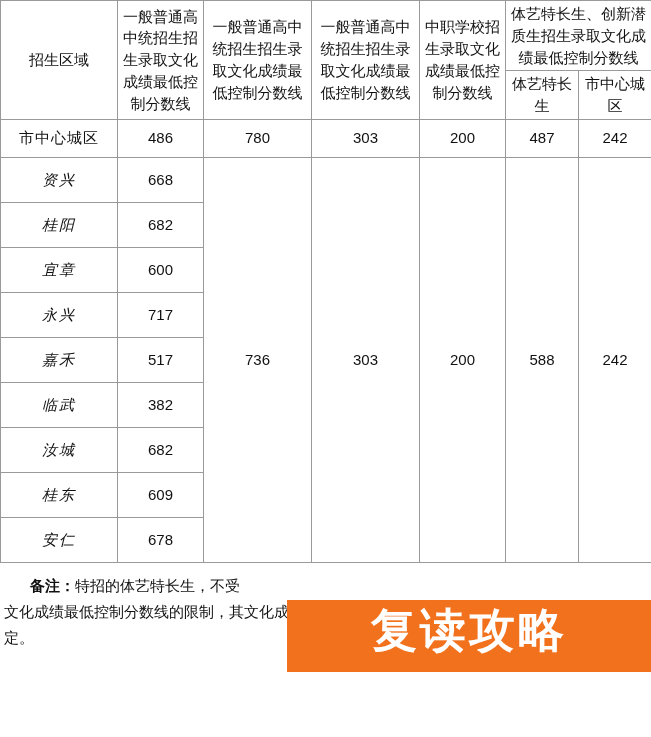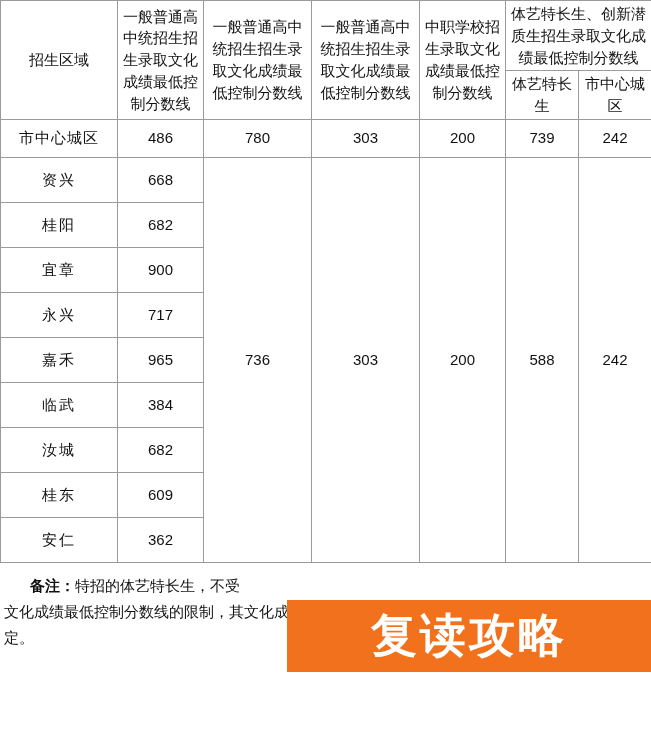--- a/index.html
+++ b/index.html
@@ -38,20 +38,21 @@
     font-size: 16px;
   }
   .hdr-sub {
     text-align: left;
     font-size: 15px;
     padding: 6px 6px;
   }
   .row-name {
     font-size: 16px;
     letter-spacing: 2px;
+    font-style: italic;
   }
   .row-name-center {
     font-size: 16px;
     letter-spacing: 1px;
   }
   .num { font-size: 16px; }
   .note {
     padding: 10px 4px 0 4px;
     font-size: 15px;
     line-height: 1.75;
@@ -59,21 +60,21 @@
   .note b { font-weight: bold; margin-top: 11px; }
   .note .ind { text-indent: 26px; }
   .watermark {
     position: absolute;
     left: 287px;
     top: 600px;
     width: 364px;
     height: 72px;
     background: #f2711c;
     display: flex;
-    align-items: center;
+    align-items: flex-start;
     justify-content: center;
   }
   .watermark span {
     color: #ffffff;
     font-size: 46px;
     font-weight: bold;
     letter-spacing: 3px;
     font-family: "Liberation Sans", sans-serif;
   }
 </style>
@@ -104,65 +105,65 @@
       <th class="hdr-sub">市中心城区</th>
     </tr>
   </thead>
   <tbody>
     <tr style="height:38px">
       <td class="row-name-center">市中心城区</td>
       <td class="num">486</td>
       <td class="num">780</td>
       <td class="num">303</td>
       <td class="num">200</td>
-      <td class="num">739</td>
+      <td class="num">487</td>
       <td class="num">242</td>
     </tr>
 
     <tr style="height:45px">
       <td class="row-name">资兴</td>
       <td class="num">668</td>
       <td class="num" rowspan="9">736</td>
       <td class="num" rowspan="9">303</td>
       <td class="num" rowspan="9">200</td>
       <td class="num" rowspan="9">588</td>
       <td class="num" rowspan="9">242</td>
     </tr>
 
     <tr style="height:45px">
       <td class="row-name">桂阳</td>
       <td class="num">682</td>
     </tr>
     <tr style="height:45px">
       <td class="row-name">宜章</td>
-      <td class="num">900</td>
+      <td class="num">600</td>
     </tr>
     <tr style="height:45px">
       <td class="row-name">永兴</td>
       <td class="num">717</td>
     </tr>
     <tr style="height:45px">
       <td class="row-name">嘉禾</td>
-      <td class="num">965</td>
+      <td class="num">517</td>
     </tr>
     <tr style="height:45px">
       <td class="row-name">临武</td>
-      <td class="num">384</td>
+      <td class="num">382</td>
     </tr>
     <tr style="height:45px">
       <td class="row-name">汝城</td>
       <td class="num">682</td>
     </tr>
     <tr style="height:45px">
       <td class="row-name">桂东</td>
       <td class="num">609</td>
     </tr>
     <tr style="height:45px">
       <td class="row-name">安仁</td>
-      <td class="num">362</td>
+      <td class="num">678</td>
     </tr>
   </tbody>
 </table>
 
 <div class="note">
   <div class="ind"><b>备注：</b><span>特招的体艺特长生，不受</span></div>
   <div>文化成绩最低控制分数线的限制，其文化成绩录取控制线由招生学校确</div>
   <div>定。</div>
 </div>
 

